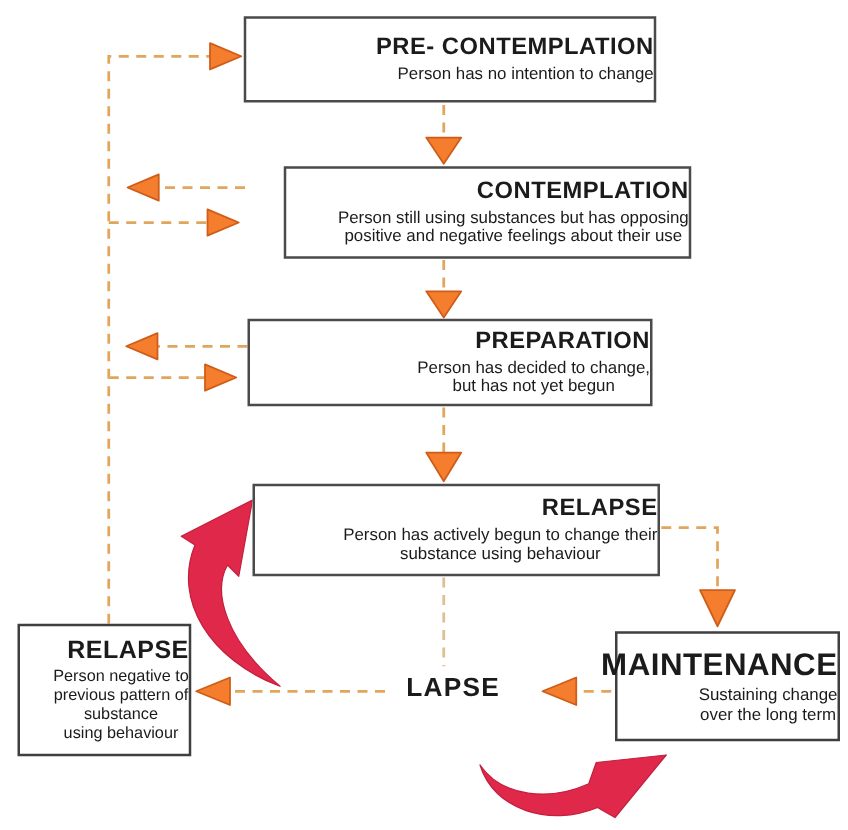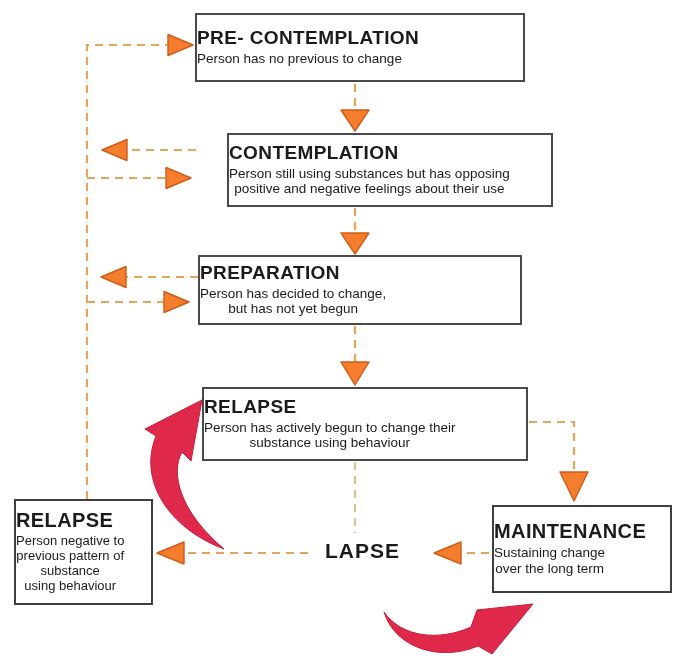--- a/index.html
+++ b/index.html
@@ -24,21 +24,21 @@
   svg.connectors{position:absolute;left:0;top:0;width:678px;height:664px;}
   .dash{fill:none;stroke:var(--dash-line);stroke-width:2.2;stroke-dasharray:8 6;}
   .dash-soft{fill:none;stroke:var(--dash-line-soft);stroke-width:2.2;stroke-dasharray:8 6;}
   .tri{fill:var(--arrow-orange-fill);stroke:var(--arrow-orange-stroke);stroke-width:1.4;stroke-linejoin:round;}
   .red{fill:var(--red-arrow);stroke:var(--red-arrow-edge);stroke-width:1;stroke-linejoin:round;}
   .box{
     position:absolute;
     box-sizing:border-box;
     background:#ffffff;
     border:2px solid var(--box-border);
-    display:flex;flex-direction:column;justify-content:center;align-items:flex-start;
+    display:flex;flex-direction:column;justify-content:center;align-items:flex-end;
     text-align:center;
   }
   .box-title{
     font-weight:bold;
     font-size:19px;
     letter-spacing:0.4px;
     line-height:1.05;
     margin-bottom:3px;
     white-space:nowrap;
   }
@@ -47,21 +47,21 @@
     line-height:1.15;
   }
   #box-pre{left:195px;top:13px;width:330px;height:69px;}
   #box-con{left:196px;top:133px;width:326px;height:74px;margin-left:31px;}
   #box-prep{left:198px;top:255px;width:324px;height:70px;}
   #box-act{left:202px;top:387px;width:326px;height:74px;}
   #box-rel{left:14px;top:499px;width:139px;height:106px;border-color:#3f3f3f;}
   #box-rel .box-title{font-size:20px;}
   #box-rel .box-desc{font-size:13px;}
   #box-main{left:492px;top:505px;width:180px;height:88px;border-color:#3f3f3f;}
-  #box-main .box-title{font-size:20px;}
+  #box-main .box-title{font-size:25px;}
   .lapse-label{
     position:absolute;left:325px;top:539px;
     font-weight:bold;font-size:21px;letter-spacing:1px;
   }
 </style>
 </head>
 <body>
 
 <div class="canvas">
 
@@ -142,21 +142,21 @@
                            L 492 654
                            L 533 604
                            L 477 610
                            L 471 627
                            C 440 641 402 638 384 612 Z"></path>
     </g>
   </svg>
 
   <div class="box" id="box-pre">
     <div class="box-title">PRE- CONTEMPLATION</div>
-    <div class="box-desc">Person has no previous to change</div>
+    <div class="box-desc">Person has no intention to change</div>
   </div>
 
   <div class="box" id="box-con">
     <div class="box-title">CONTEMPLATION</div>
     <div class="box-desc">
       <div>Person still using substances but has opposing</div>
       <div>positive and negative feelings about their use</div>
     </div>
   </div>
 

